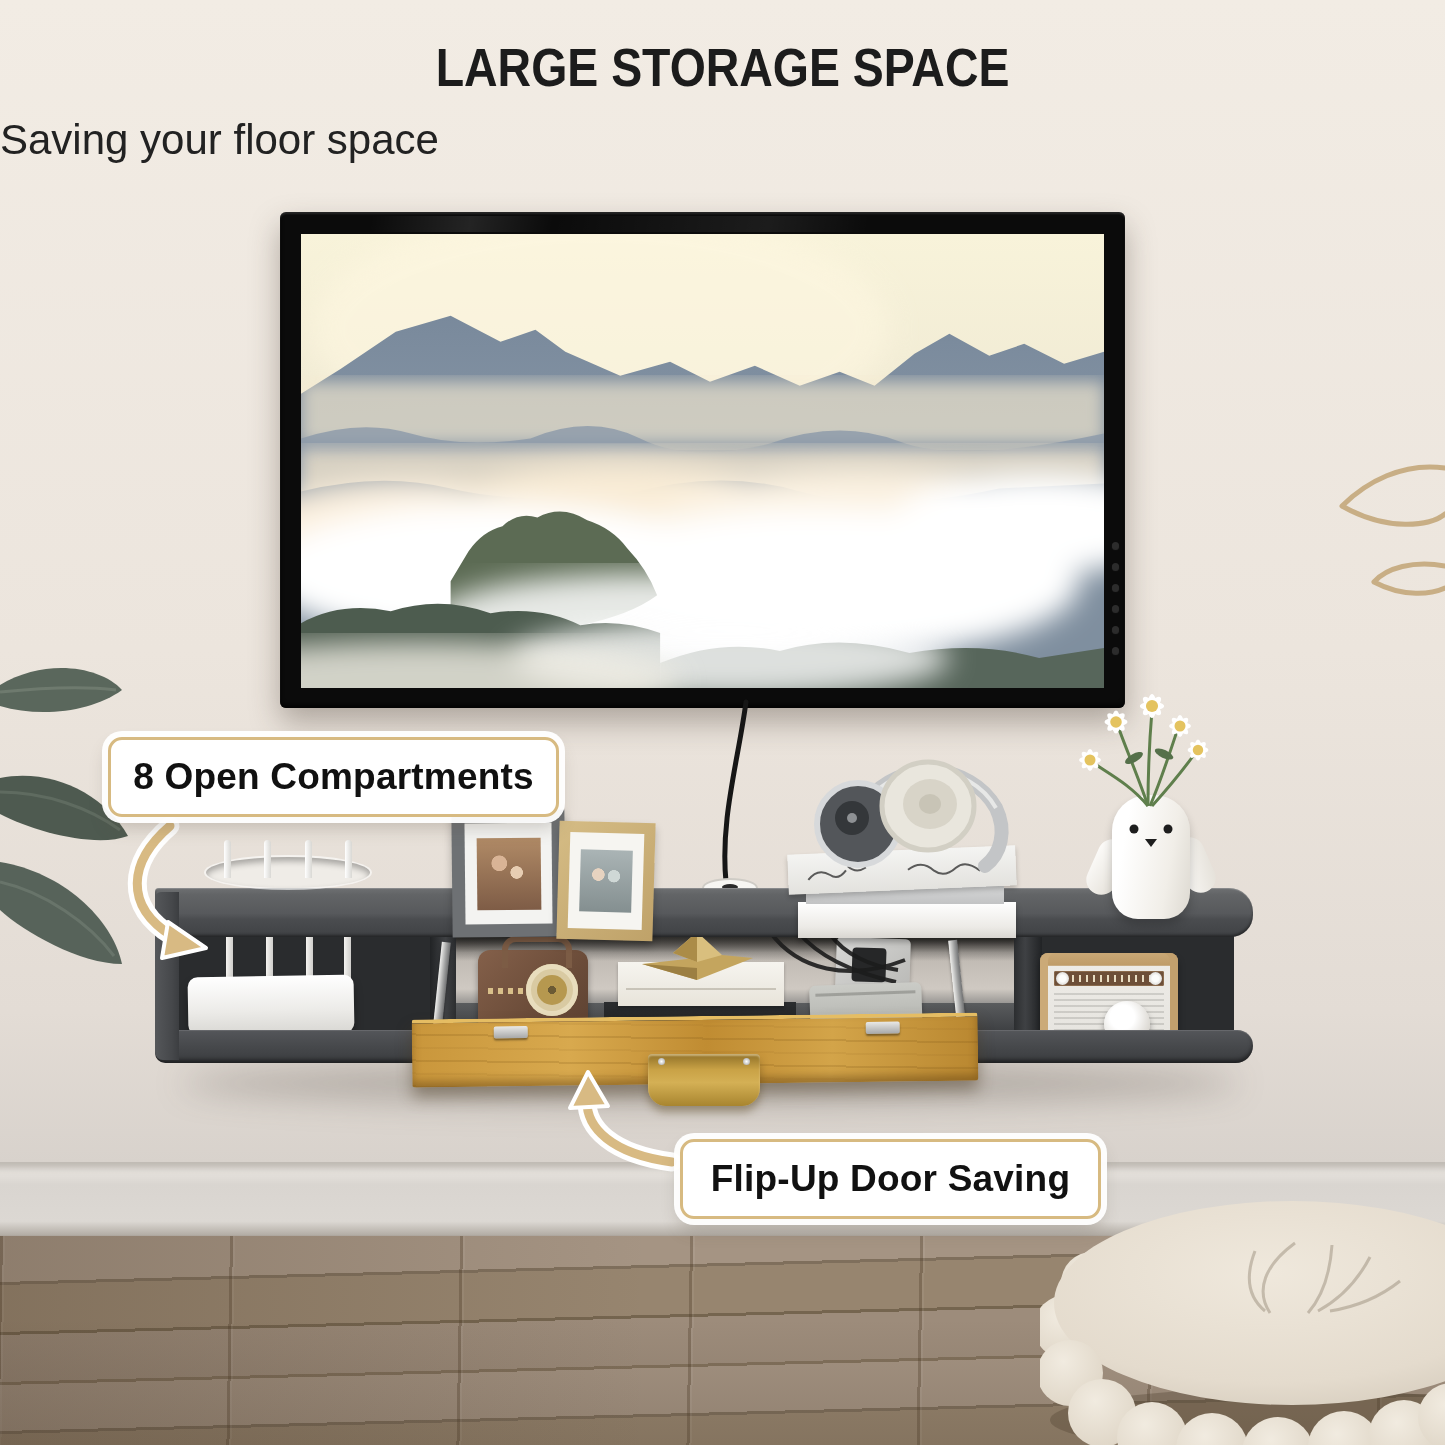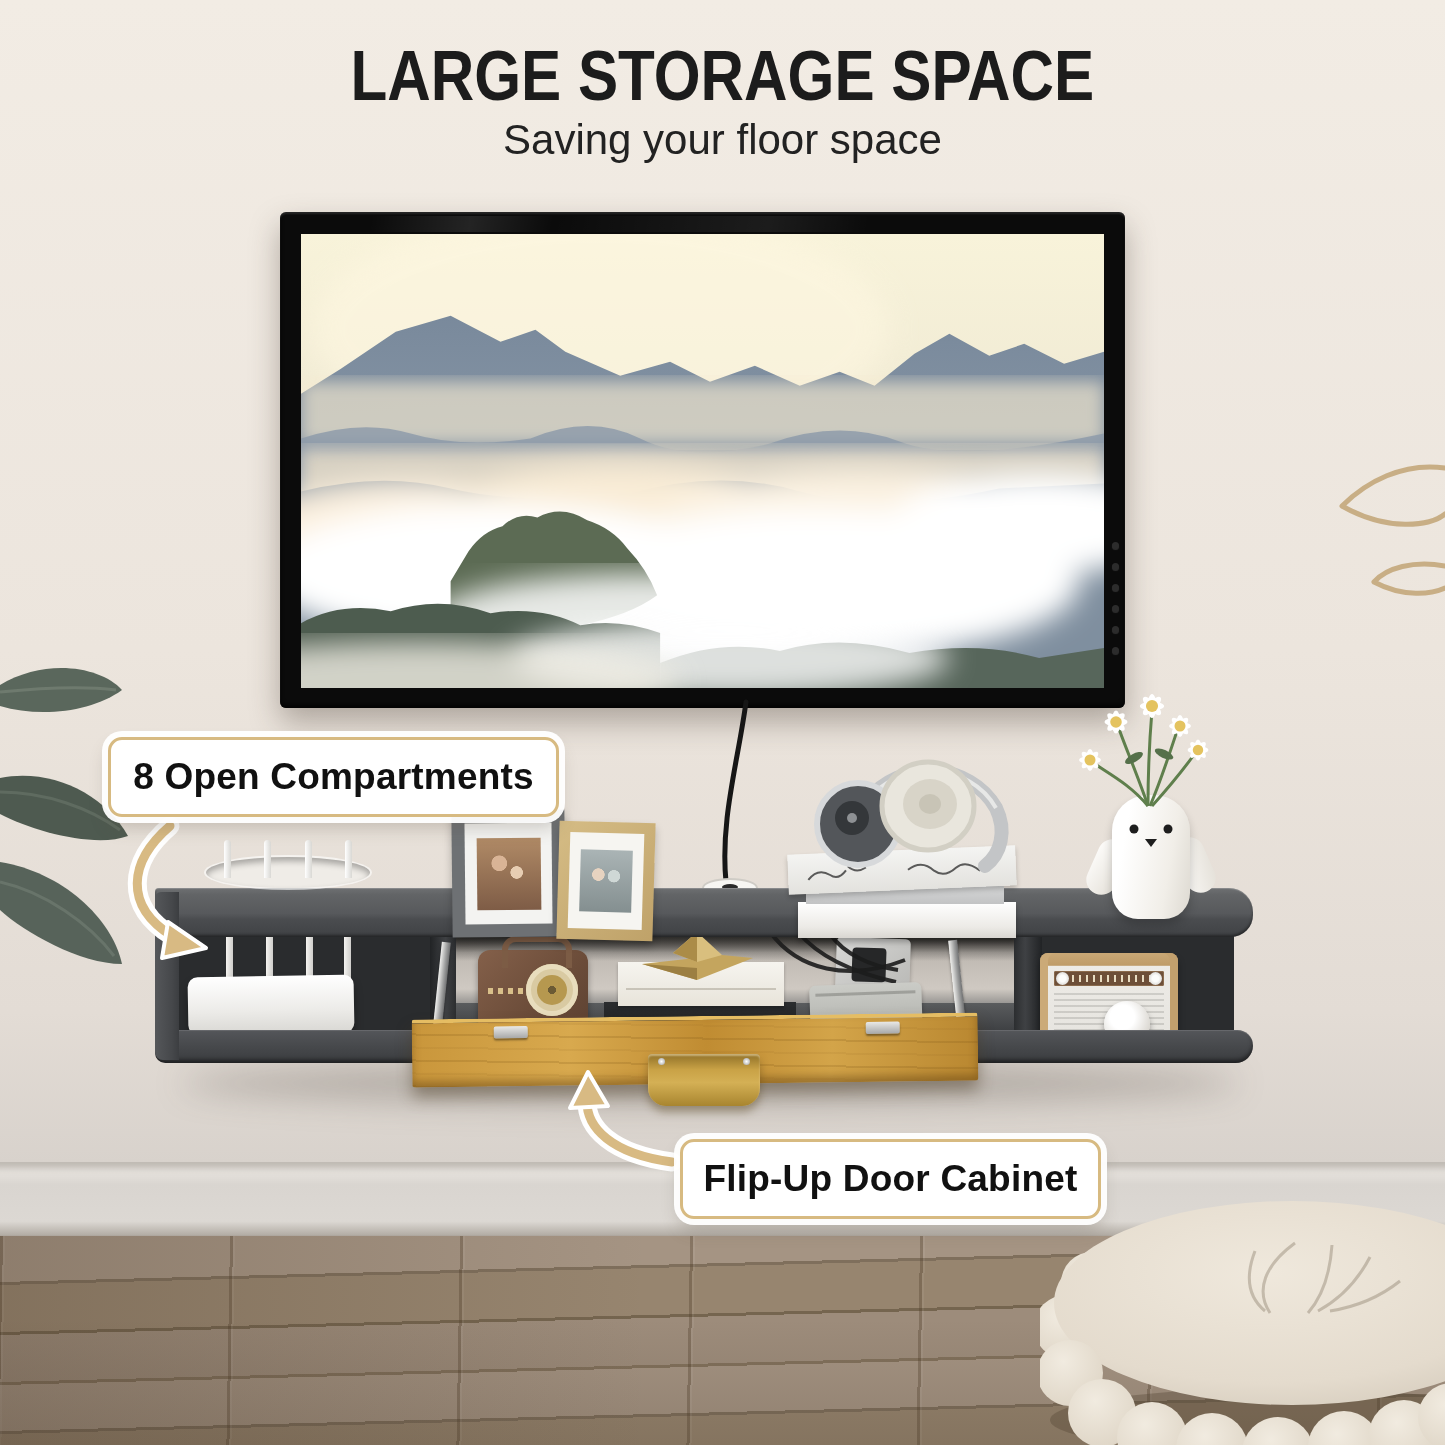--- a/index.html
+++ b/index.html
@@ -7,24 +7,24 @@
     --shelf-gray:#56585b; --shelf-dark:#3e4043; --door-wood:#c9963b; --handle-gold:#c29c44;
     --floor-wood:#9d8c7b; --baseboard:#dcd8d3;
   }
   html,body{margin:0;padding:0;background:#222;}
   .stage{position:relative;width:1445px;height:1445px;overflow:hidden;margin:0 auto;
     font-family:"Liberation Sans",sans-serif;
     background:linear-gradient(180deg,var(--wall-top) 0%,#ece5dd 45%,#e3dcd5 70%,var(--wall-bottom) 80.5%);}
   .abs{position:absolute;}
 
   
-  .title{left:0;right:0;top:36px;text-align:center;font-size:70px;font-weight:800;color:var(--text-dark);
+  .title{left:0;right:0;top:36px;text-align:center;font-size:54px;font-weight:800;color:var(--text-dark);
     letter-spacing:0px;white-space:nowrap;z-index:10;}
   .title span{display:inline-block;transform:scaleX(.86);transform-origin:center;}
-  .subtitle{left:0;right:0;top:116px;text-align:center;font-size:42px;font-weight:400;color:#222;z-index:10;}
+  .subtitle{left:0;right:0;top:116px;font-size:42px;font-weight:400;color:#222;z-index:10;}
 
   
   .tv{left:280px;top:212px;width:845px;height:496px;background:#0b0b0b;border-radius:6px;z-index:2;
     box-shadow:0 14px 30px rgba(60,50,40,.35), inset 0 2px 2px rgba(255,255,255,.12), inset 0 -3px 4px rgba(0,0,0,.8);}
   .tv::before{content:"";position:absolute;left:8px;top:4px;right:8px;height:16px;
     background:linear-gradient(100deg,transparent 10%,rgba(255,255,255,.10) 22%,transparent 32%,rgba(255,255,255,.07) 58%,transparent 70%);}
   .screen{position:absolute;left:21px;top:22px;right:21px;bottom:20px;overflow:hidden;background:#efe9d4;}
   .tv-buttons{position:absolute;right:6px;top:330px;width:8px;height:130px;display:flex;flex-direction:column;gap:14px;align-items:center;}
   .tv-buttons i{width:7px;height:7px;border-radius:50%;background:#2c2c2c;box-shadow:0 1px 1px rgba(255,255,255,.15);}
 
@@ -423,16 +423,16 @@
     <g>
       <path d="M672,1162 C612,1154 586,1128 587,1100" fill="none" stroke="#ffffff" stroke-width="19" stroke-linecap="round"></path>
       <path d="M672,1162 C612,1154 586,1128 587,1100" fill="none" stroke="#d8ba83" stroke-width="9" stroke-linecap="round"></path>
       <path d="M570,1108 L588,1072 L608,1106 Z" fill="#d8ba83" stroke="#ffffff" stroke-width="4" stroke-linejoin="round"></path>
     </g>
   </svg>
   <div class="abs callout callout1">
     <span>8 Open Compartments</span>
   </div>
   <div class="abs callout callout2">
-    <span>Flip-Up Door Cabinet</span>
+    <span>Flip-Up Door Saving</span>
   </div>
 
 </div>
 
 </body></html>

